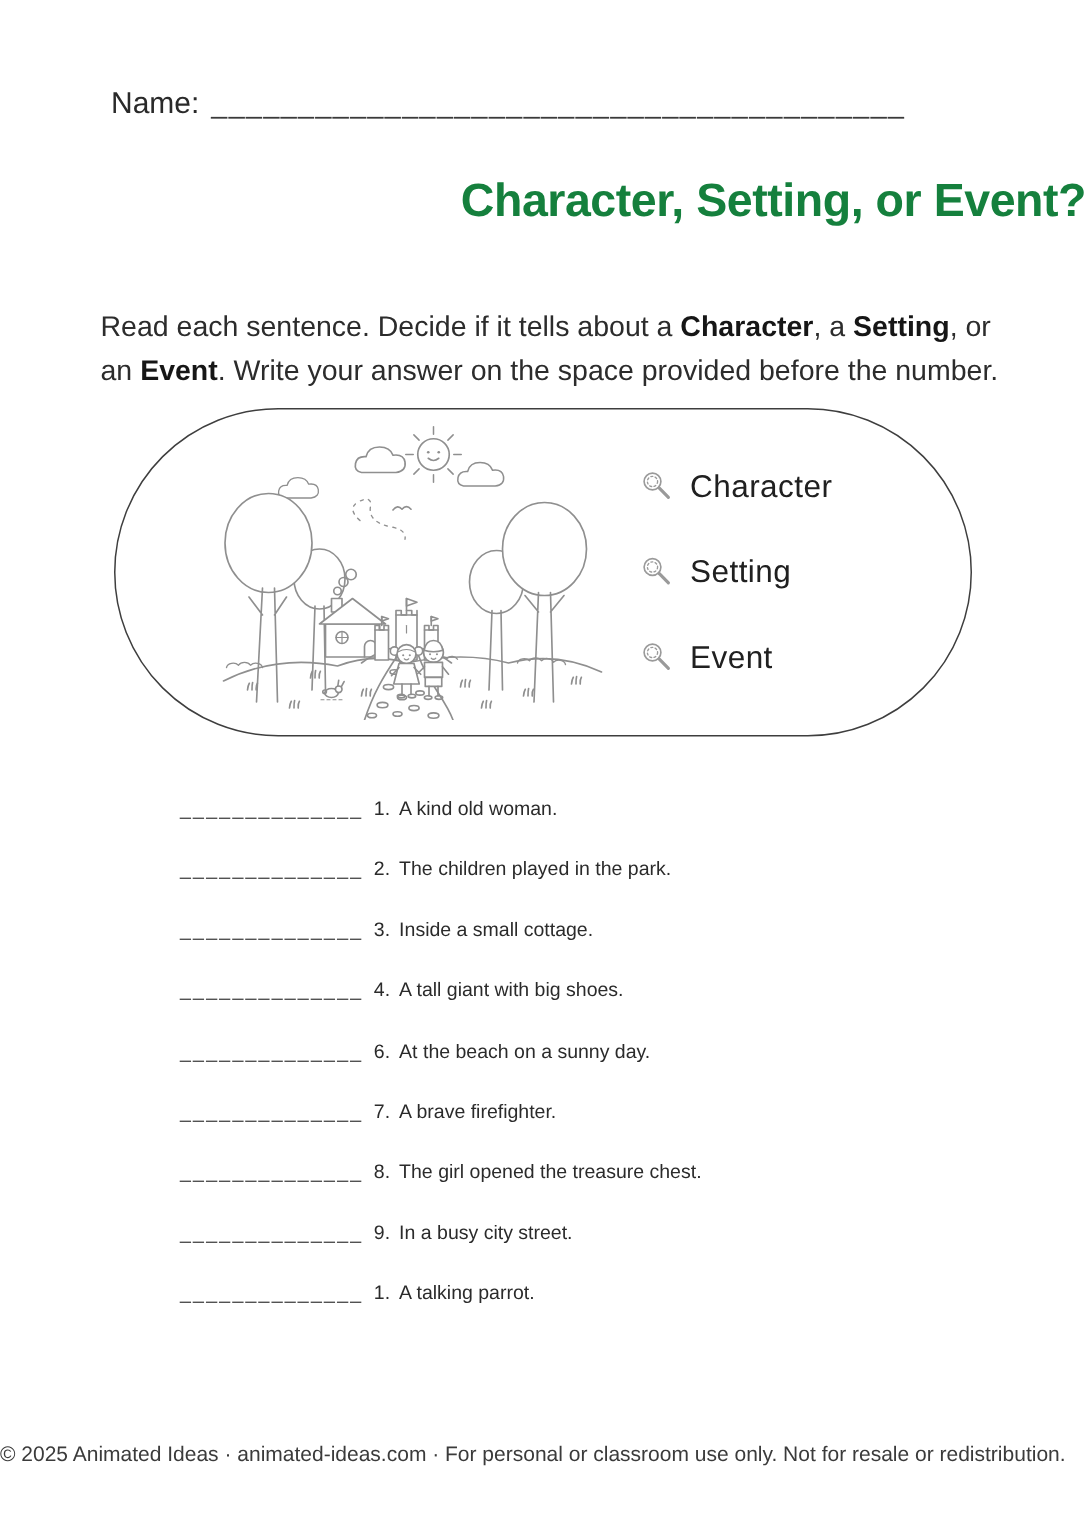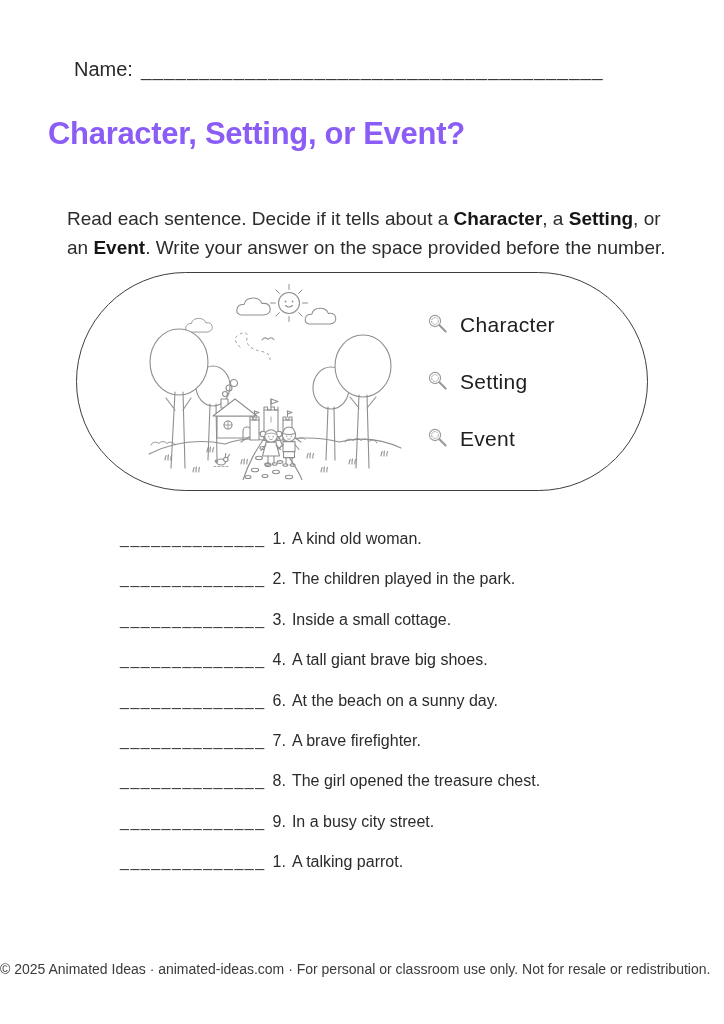--- a/index.html
+++ b/index.html
@@ -30,25 +30,25 @@
     color: #3a3a3a;
     font-size: 19px;
   }
 
   
   .title {
     position: absolute;
     top: 116px;
     left: 0;
     width: 100%;
-    text-align: left;
+    text-align: right;
     font-size: 31px;
     font-weight: bold;
     letter-spacing: -0.3px;
-    color: #8b5cf6;
+    color: #15803d;
     padding-left: 48px;
   }
 
   
   .instructions {
     position: absolute;
     top: 186px;
     left: 67px;
     width: 600px;
     font-size: 19px;
@@ -99,21 +99,21 @@
   .items {
     position: absolute;
     top: 519px;
     left: 120px;
     width: 540px;
   }
   .item-row {
     height: 40.4px;
     line-height: 40.4px;
     white-space: nowrap;
-    font-size: 16px;
+    font-size: 13px;
     color: #2b2b2b;
   }
   .item-row .blank {
     letter-spacing: 1.5px;
     color: #3a3a3a;
     margin-right: 7px;
   }
   .item-row .num { margin-right: 6px; }
 
   
@@ -322,21 +322,21 @@
     <div class="item-row">
       <span class="blank">______________</span><span class="num">1.</span><span class="txt">A kind old woman.</span>
     </div>
     <div class="item-row">
       <span class="blank">______________</span><span class="num">2.</span><span class="txt">The children played in the park.</span>
     </div>
     <div class="item-row">
       <span class="blank">______________</span><span class="num">3.</span><span class="txt">Inside a small cottage.</span>
     </div>
     <div class="item-row">
-      <span class="blank">______________</span><span class="num">4.</span><span class="txt">A tall giant brave big shoes.</span>
+      <span class="blank">______________</span><span class="num">4.</span><span class="txt">A tall giant with big shoes.</span>
     </div>
     <div class="item-row">
       <span class="blank">______________</span><span class="num">6.</span><span class="txt">At the beach on a sunny day.</span>
     </div>
     <div class="item-row">
       <span class="blank">______________</span><span class="num">7.</span><span class="txt">A brave firefighter.</span>
     </div>
     <div class="item-row">
       <span class="blank">______________</span><span class="num">8.</span><span class="txt">The girl opened the treasure chest.</span>
     </div>

